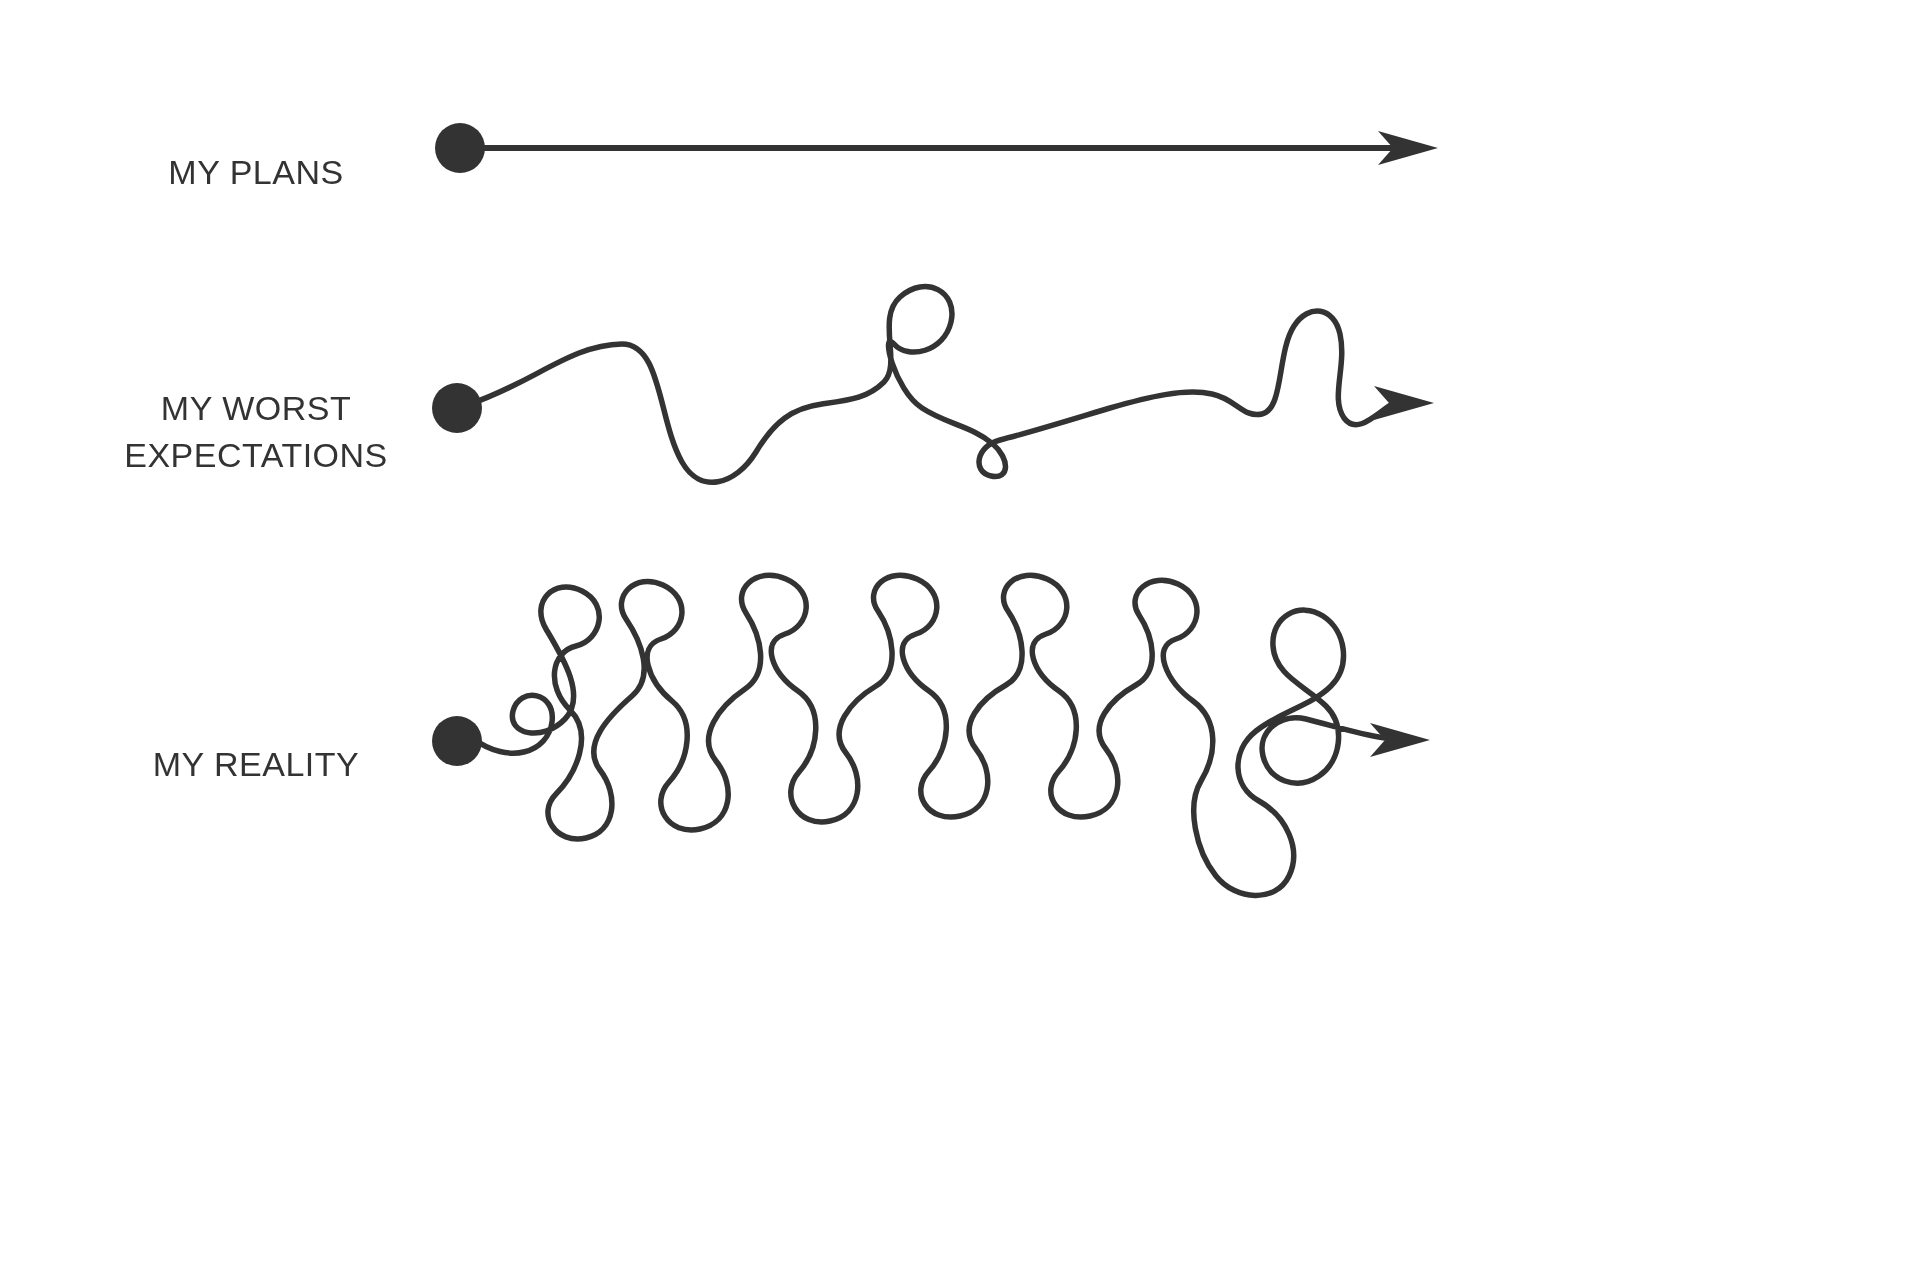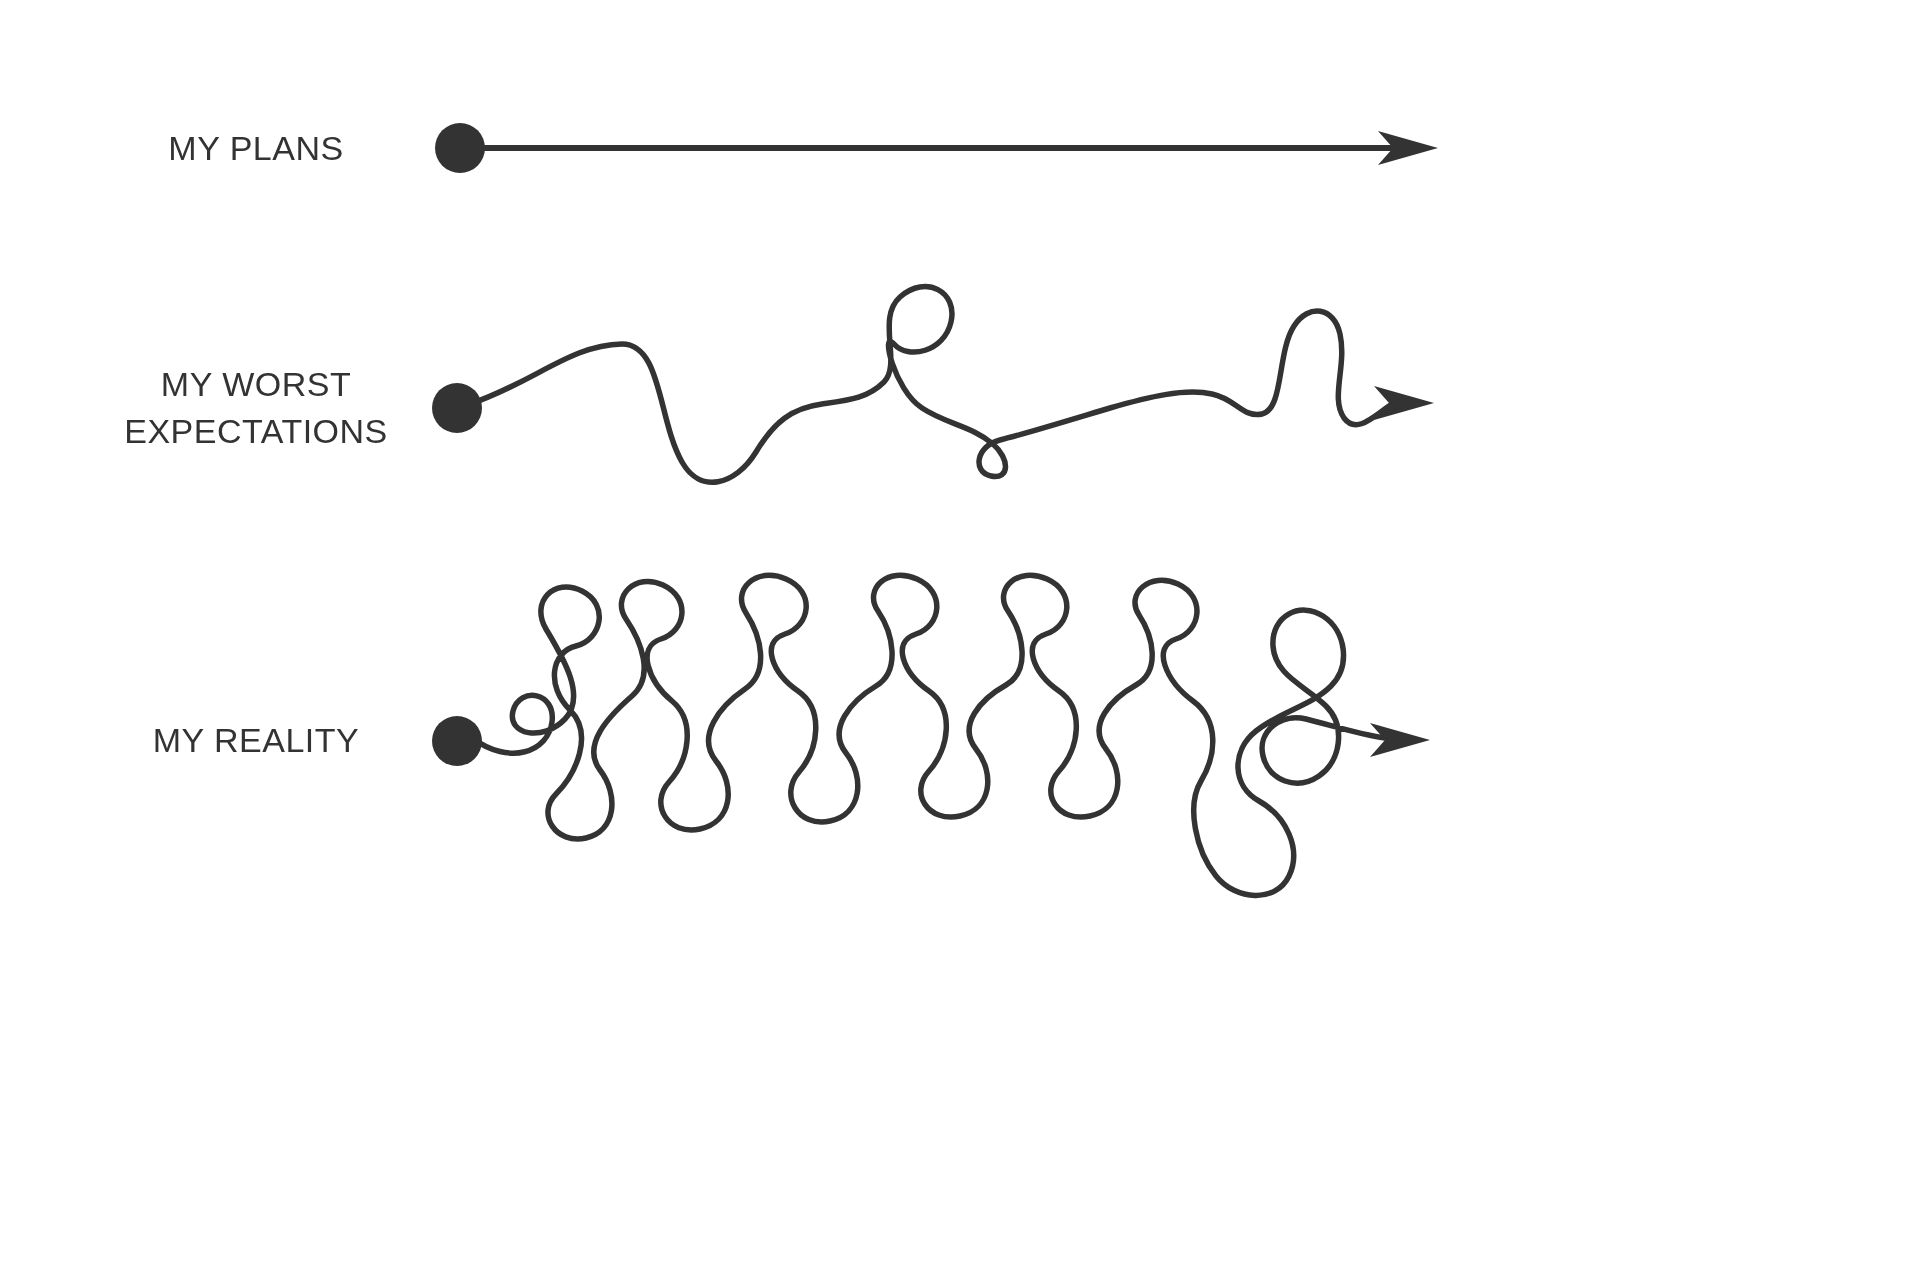--- a/index.html
+++ b/index.html
@@ -24,20 +24,21 @@
     position: absolute;
     left: 60px;
     width: 392px;
     transform: translateY(-50%);
     text-align: center;
     font-size: 34px;
     line-height: 1.38;
     letter-spacing: 0.5px;
     color: var(--ink, #333333);
     user-select: none;
+    margin-top: 24px;
   }
   #label-plans        { top: 148px; }
   #label-expectations { top: 408px; }
   #label-reality      { top: 740px; }
 
   .diagram-svg {
     position: absolute;
     inset: 0;
     width: 1920px;
     height: 1280px;

